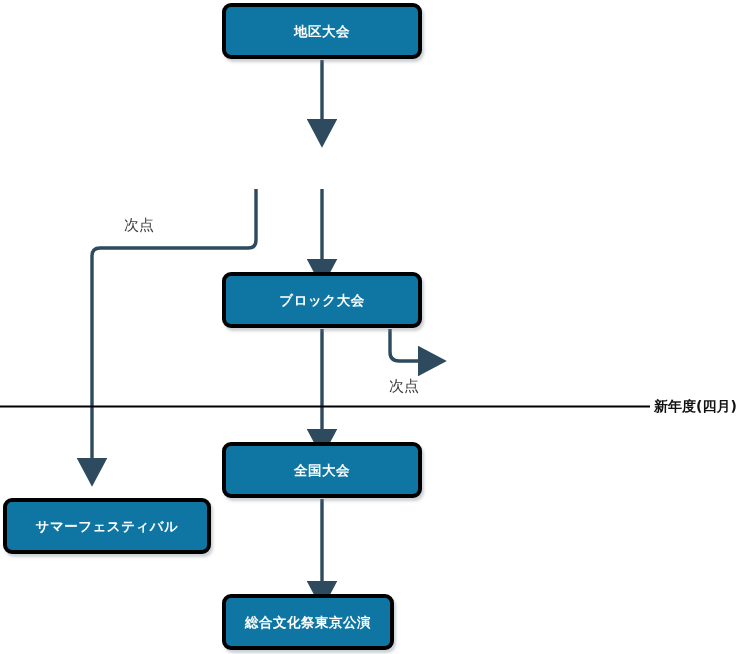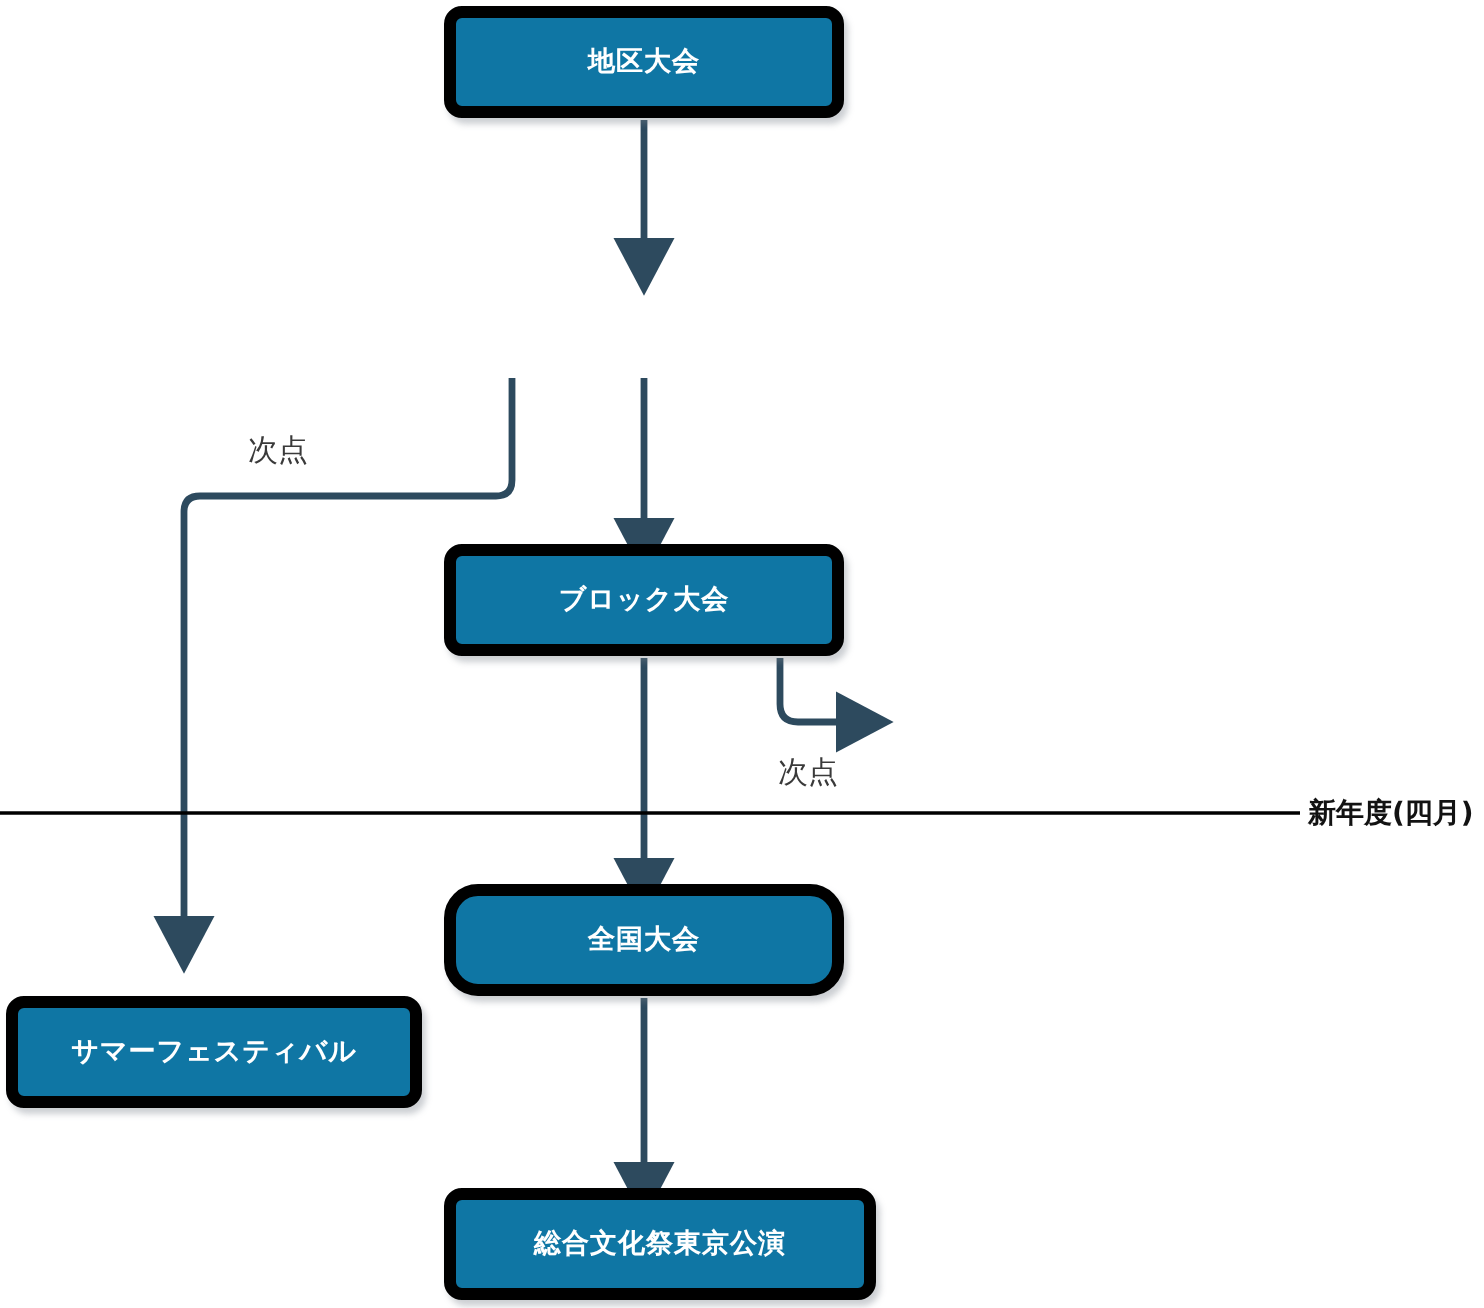--- a/index.html
+++ b/index.html
@@ -15,21 +15,21 @@
     position: relative;
     width: 742px;
     height: 654px;
     background: #ffffff;
     overflow: hidden;
   }
   .node {
     position: absolute;
     box-sizing: border-box;
     background: #0f76a4;
-    border: 6px solid #000000;
+    border: 4px solid #000000;
     border-radius: 9px;
     color: #ffffff;
     font-weight: bold;
     font-size: 13.5px;
     letter-spacing: 0.5px;
     display: flex;
     align-items: center;
     justify-content: center;
     text-align: center;
     box-shadow: 2px 3px 3px rgba(120,130,140,0.38);
@@ -99,25 +99,25 @@
 
   <div class="node" style="left:222px; top:272px; width:200px; height:56px;">
     <span class="node-label">ブロック大会</span>
   </div>
 
 
   <div class="node" style="left:3px; top:498px; width:208px; height:56px;">
     <span class="node-label">サマーフェスティバル</span>
   </div>
 
-  <div class="node" style="left:222px; top:442px; width:200px; height:56px;border-radius:17px;">
+  <div class="node" style="left:222px; top:442px; width:200px; height:56px;">
     <span class="node-label">全国大会</span>
   </div>
 
-  <div class="node" style="left:222px; top:594px; width:216px; height:56px;">
+  <div class="node" style="left:222px; top:594px; width:172px; height:56px;">
     <span class="node-label">総合文化祭東京公演</span>
   </div>
 
   <div class="edge-label" style="left:124px; top:216px;">次点</div>
 
   <div class="edge-label" style="left:389px; top:377px;">次点</div>
 
   <div class="year-label" style="left:654px; top:398px;">新年度(四月)</div>
 
 </div>

